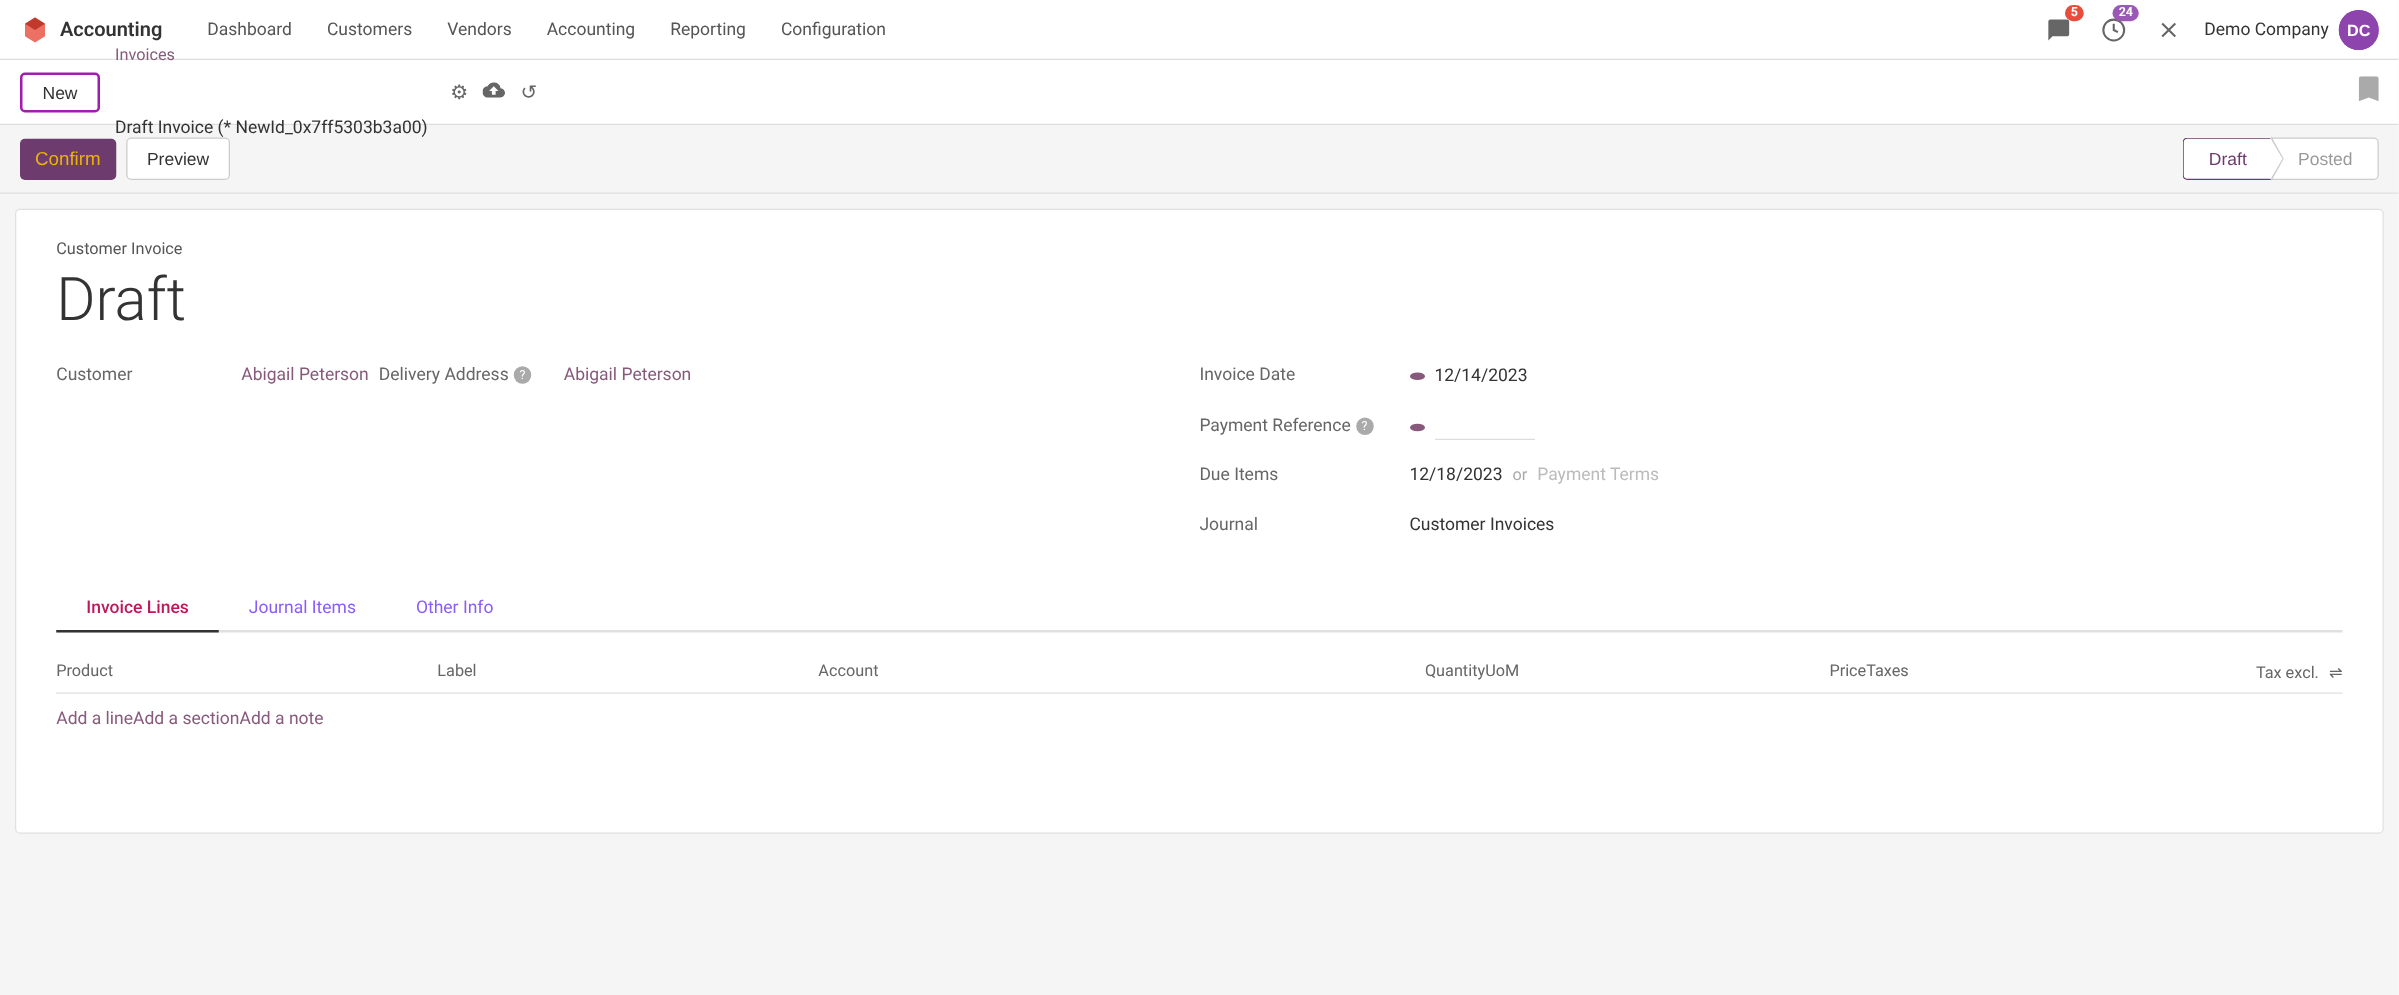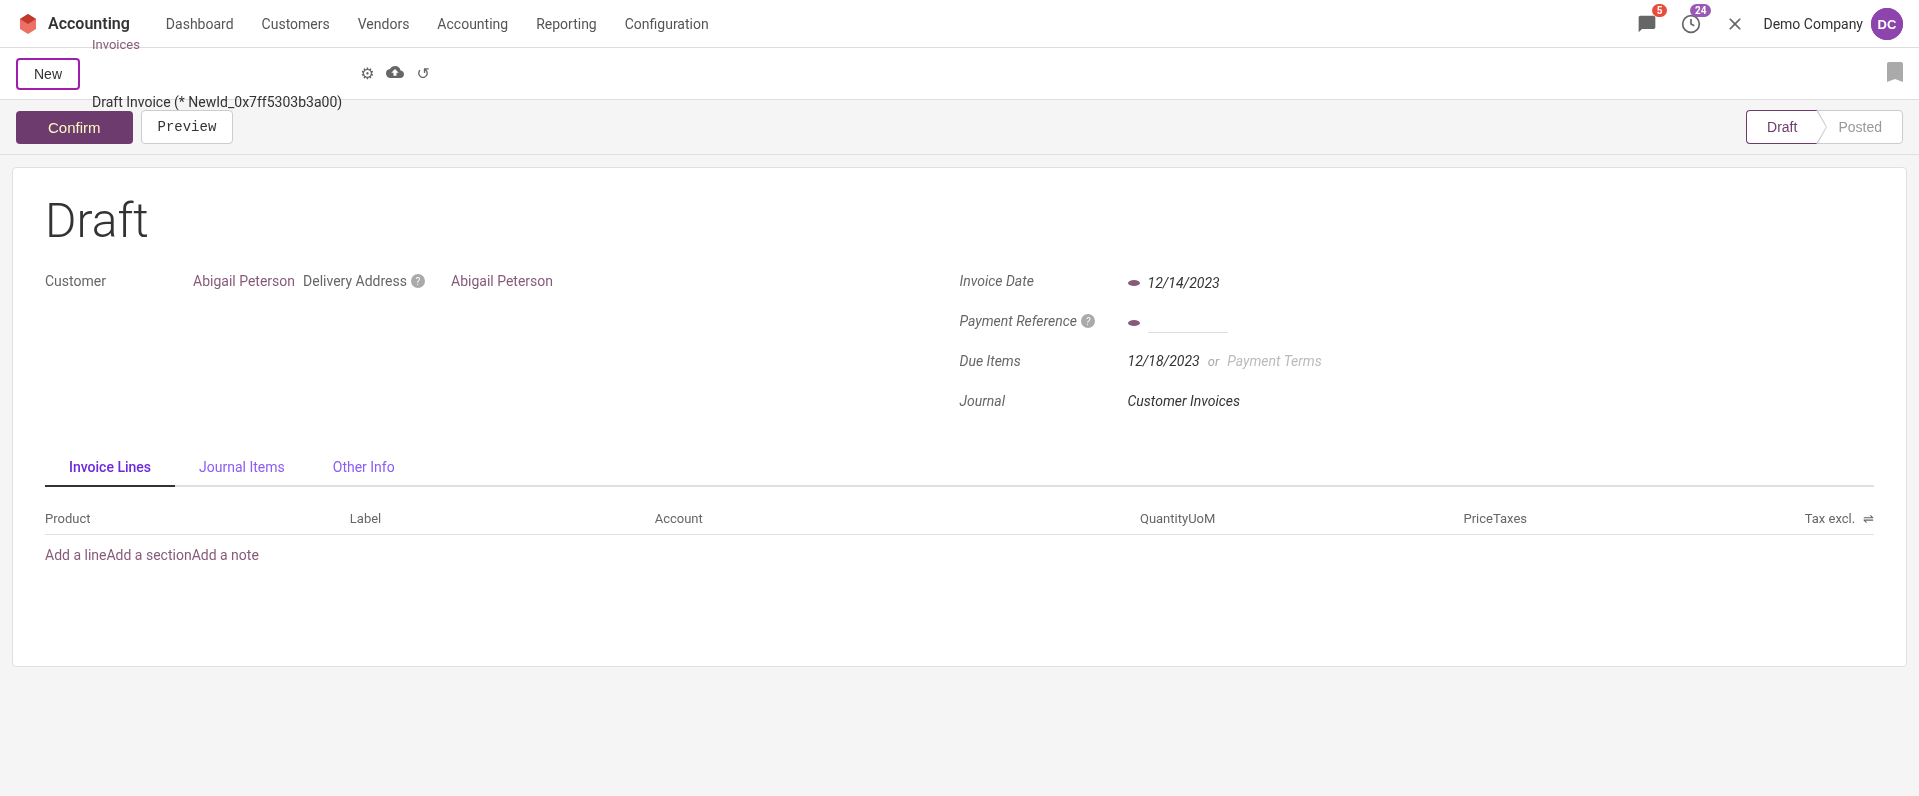--- a/index.html
+++ b/index.html
@@ -39,26 +39,26 @@
     .toolbar-icons { display: flex; gap: 8px; margin-left: 4px; align-items: center; }
     .toolbar-icon { cursor: pointer; color: #666; font-size: 16px; padding: 2px; }
     .bookmark-icon { margin-left: auto; cursor: pointer; color: #666; font-size: 18px; }
 
     
     .action-bar {
       display: flex; align-items: center; background: #f5f5f5; padding: 10px 16px; gap: 8px;
       border-bottom: 1px solid #e0e0e0;
     }
     .btn-confirm {
-      background: #6d3b6e; color: #fef9c3; border: none; border-radius: 4px;
-      padding: 8px 32px; cursor: pointer; font-size: 15px; font-weight: 500;
+      background: #6d3b6e; color: #eab308; border: none; border-radius: 4px;
+      padding: 8px 12px; cursor: pointer; font-size: 15px; font-weight: 500;
     }
     .btn-preview {
       background: #fff; color: #333; border: 1px solid #ccc; border-radius: 4px;
-      padding: 8px 16px; cursor: pointer; font-size: 14px; font-family: Liberation Mono, monospace;
+      padding: 8px 16px; cursor: pointer; font-size: 14px;
     }
     .status-bar { display: flex; margin-left: auto; align-items: center; }
     .status-btn {
       padding: 8px 20px; font-size: 14px; border: 1px solid #ccc; cursor: pointer;
       background: #fff; color: #333;
     }
     .status-btn.active {
       background: #fff; border-color: #6d3b6e; color: #6d3b6e; font-weight: 500;
       border-right: none; border-radius: 4px 0 0 4px; position: relative;
     }
@@ -88,34 +88,34 @@
     .form-row { display: flex; align-items: baseline; gap: 8px; min-height: 32px; }
     .form-label { color: #666; font-size: 14px; min-width: 140px; }
     .form-label-help { display: flex; align-items: center; gap: 4px; }
     .help-icon {
       display: inline-flex; align-items: center; justify-content: center;
       width: 14px; height: 14px; border-radius: 50%; background: #aaa; color: #fff;
       font-size: 10px; cursor: pointer;
     }
     .form-value-link { color: #875a7b; font-size: 14px; cursor: pointer; }
     .form-section-right { display: flex; flex-direction: column; gap: 8px; }
-    .form-row-right { display: flex; align-items: baseline; gap: 8px; min-height: 32px; font-style: italic; }
+    .form-row-right { display: flex; align-items: baseline; gap: 8px; min-height: 32px; }
     .form-label-right { color: #666; font-size: 14px; min-width: 160px; }
     .form-value-right { color: #333; font-size: 14px; }
     .due-date-row { display: flex; align-items: baseline; gap: 8px; }
     .or-text { color: #aaa; font-size: 13px; }
     .payment-terms-placeholder { color: #bbb; font-size: 14px; }
 
     
     .tabs-bar { display: flex; border-bottom: 2px solid #e0e0e0; margin-bottom: 16px; }
     .tab {
       padding: 10px 24px; cursor: pointer; font-size: 14px; color: #8b5cf6;
       border-bottom: 2px solid transparent; margin-bottom: -2px;
     }
-    .tab.active { color: #6d28d9; border-bottom: 2px solid #333; font-weight: 500; }
+    .tab.active { color: #be185d; border-bottom: 2px solid #333; font-weight: 500; }
 
     
     .invoice-table { width: 100%; }
     .table-header { display: flex; padding: 8px 0; border-bottom: 1px solid #e0e0e0; color: #666; font-size: 13px; }
     .col-product { flex: 2; }
     .col-label { flex: 2; }
     .col-account { flex: 2.5; }
     .col-quantity { flex: 1; text-align: right; }
     .col-uom { flex: 1; }
     .col-price { flex: 1; text-align: right; }
@@ -208,20 +208,21 @@
   <button class="btn-confirm">Confirm</button>
   <button class="btn-preview">Preview</button>
 
   <div class="status-bar">
     <button class="status-btn active">Draft</button>
     <button class="status-btn next">Posted</button>
   </div>
 </div>
 
 <div class="main-content">
+  <div class="invoice-type">Customer Invoice</div>
   <div class="invoice-status-title">Draft</div>
 
   <div class="form-grid">
 
     <div class="form-section">
       <div class="form-row">
         <span class="form-label">Customer</span>
         <span class="form-value-link">Abigail Peterson</span>
       </div>
       <div class="form-row">

